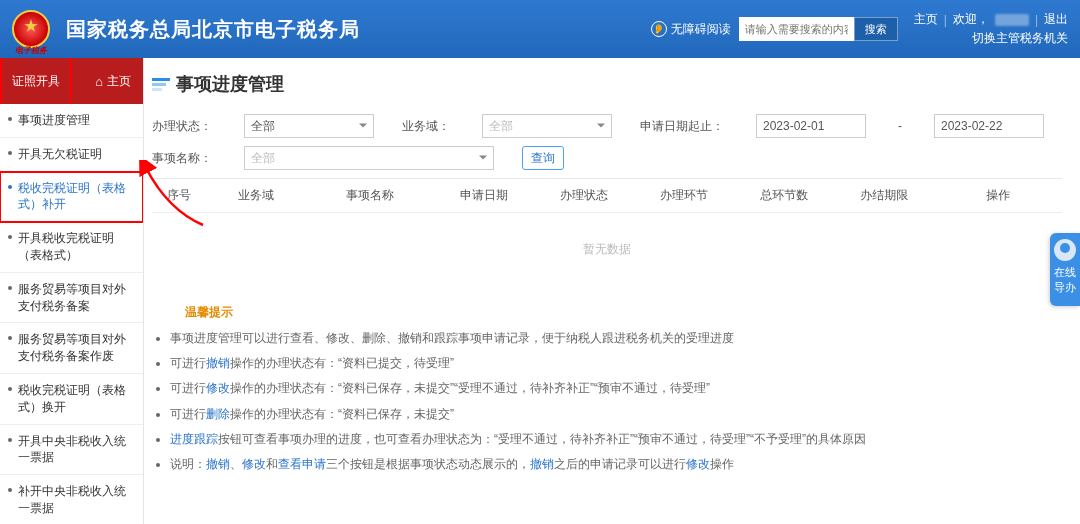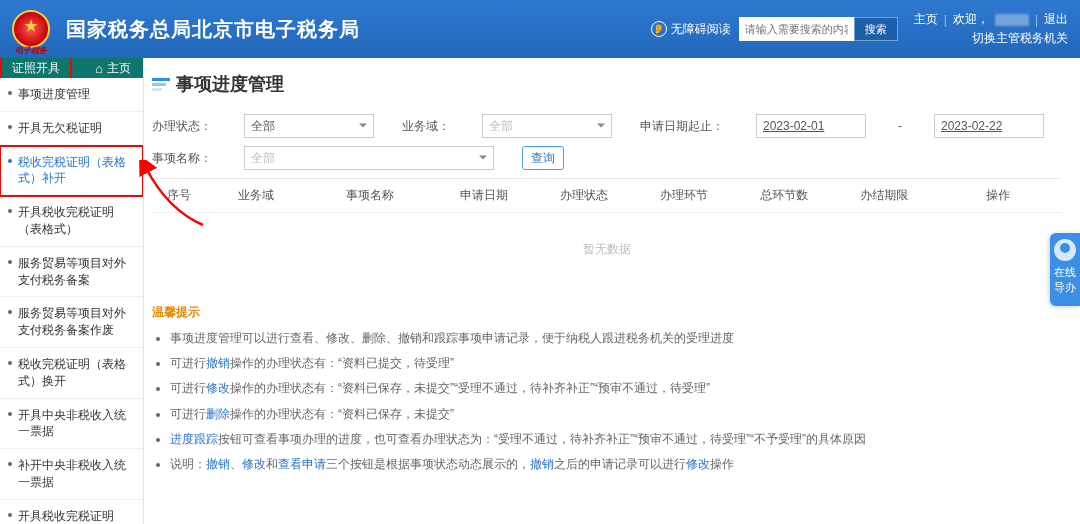--- a/index.html
+++ b/index.html
@@ -102,22 +102,22 @@
       height: calc(524px - 58px);
     }
     .sidebar {
       width: 144px;
       flex-shrink: 0;
       border-right: 1px solid #e5e5e5;
       background: #fff;
       overflow-y: auto;
     }
     .sidebar-head {
-      height: 20px;
-      background: #0f766e;
+      height: 46px;
+      background: #b91c1c;
       color: #fff;
       display: flex;
       align-items: center;
       font-size: 12px;
     }
     .sidebar-head-tab {
       padding: 0 10px; height: 100%; display: flex; align-items: center;
       border: 2px solid red;
       border-bottom: none; border-top: none; border-left-width:2px; border-right-width:2px;
     }
@@ -185,21 +185,21 @@
       height: 24px; border: 1px solid #ccc; background:#fff;
       padding: 0 28px 0 6px; font-size:12px; color:#555; position:relative;
       display:inline-flex; align-items:center;
     }
     .select::after {
       content:""; position:absolute; right:6px; top:50%; transform:translateY(-30%);
       border:4px solid transparent; border-top-color:#888;
     }
     .select.w1{ width:130px;} .select.w2{width:130px;} .select.w3{width:250px;}
     .select.disabled{ color:#bbb;}
-    .date-input{ width:110px;text-decoration:underline; }
+    .date-input{ width:110px; }
     .date-sep{ margin:0 4px;}
     .query-btn {
       height:24px; padding:0 8px; border:1px solid #4da0ee; color:#2a74c9;
       background:#fff; border-radius:3px; cursor:pointer; font-size:12px;
     }
     
     .grid {
       margin-top: 6px;
       border-top: 1px solid #e8e8e8;
     }
@@ -214,21 +214,21 @@
       flex:1; text-align:center; padding:8px 4px; font-size:12px; color:#555;
       white-space:nowrap;
     }
     .gcol.small{ flex:0.5;}
     .gcol.big{ flex:1.3;}
     .grid-body-empty {
       justify-content:center; color:#bbb; font-size:12px; padding: 28px 0;
     }
     
     .hints { margin-top: 18px; }
-    .hints-title { color:#e68a00; font-size:12px; margin-bottom:8px; font-weight:bold;}
+    .hints-title { color:#e68a00; font-size:12px; margin-bottom:8px; font-weight:bold;margin-left:33px;}
     .hints ul { list-style: disc; padding-left: 18px; color:#666;}
     .hints ul li { margin-bottom: 6px; font-size:12px; line-height:1.6;}
     .hints .blue { color:#2a74c9; }
     
     .float-tab {
       position:absolute; right:0; top:175px;
       width:30px; background:#3b8fe4; color:#fff;
       border-radius: 6px 0 0 6px;
       padding: 6px 0 10px;
       text-align:center; font-size:11px; line-height:1.4;

